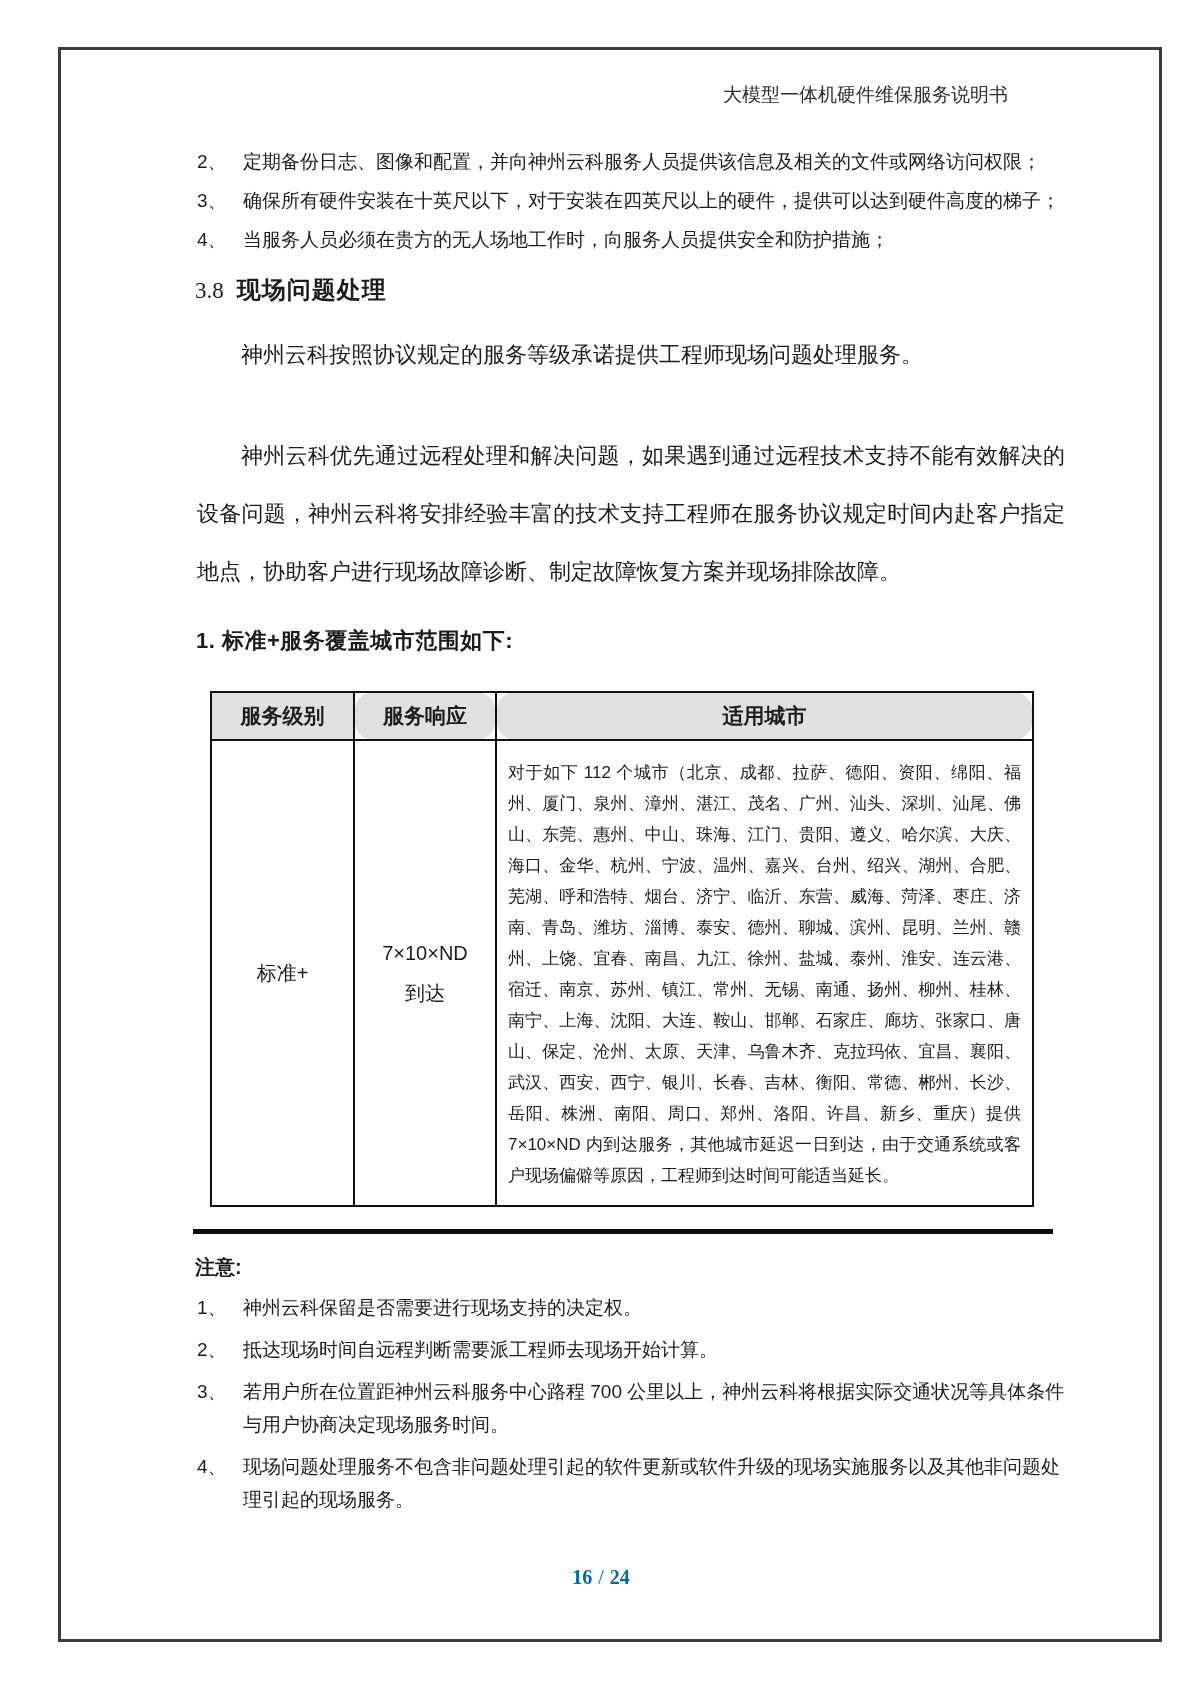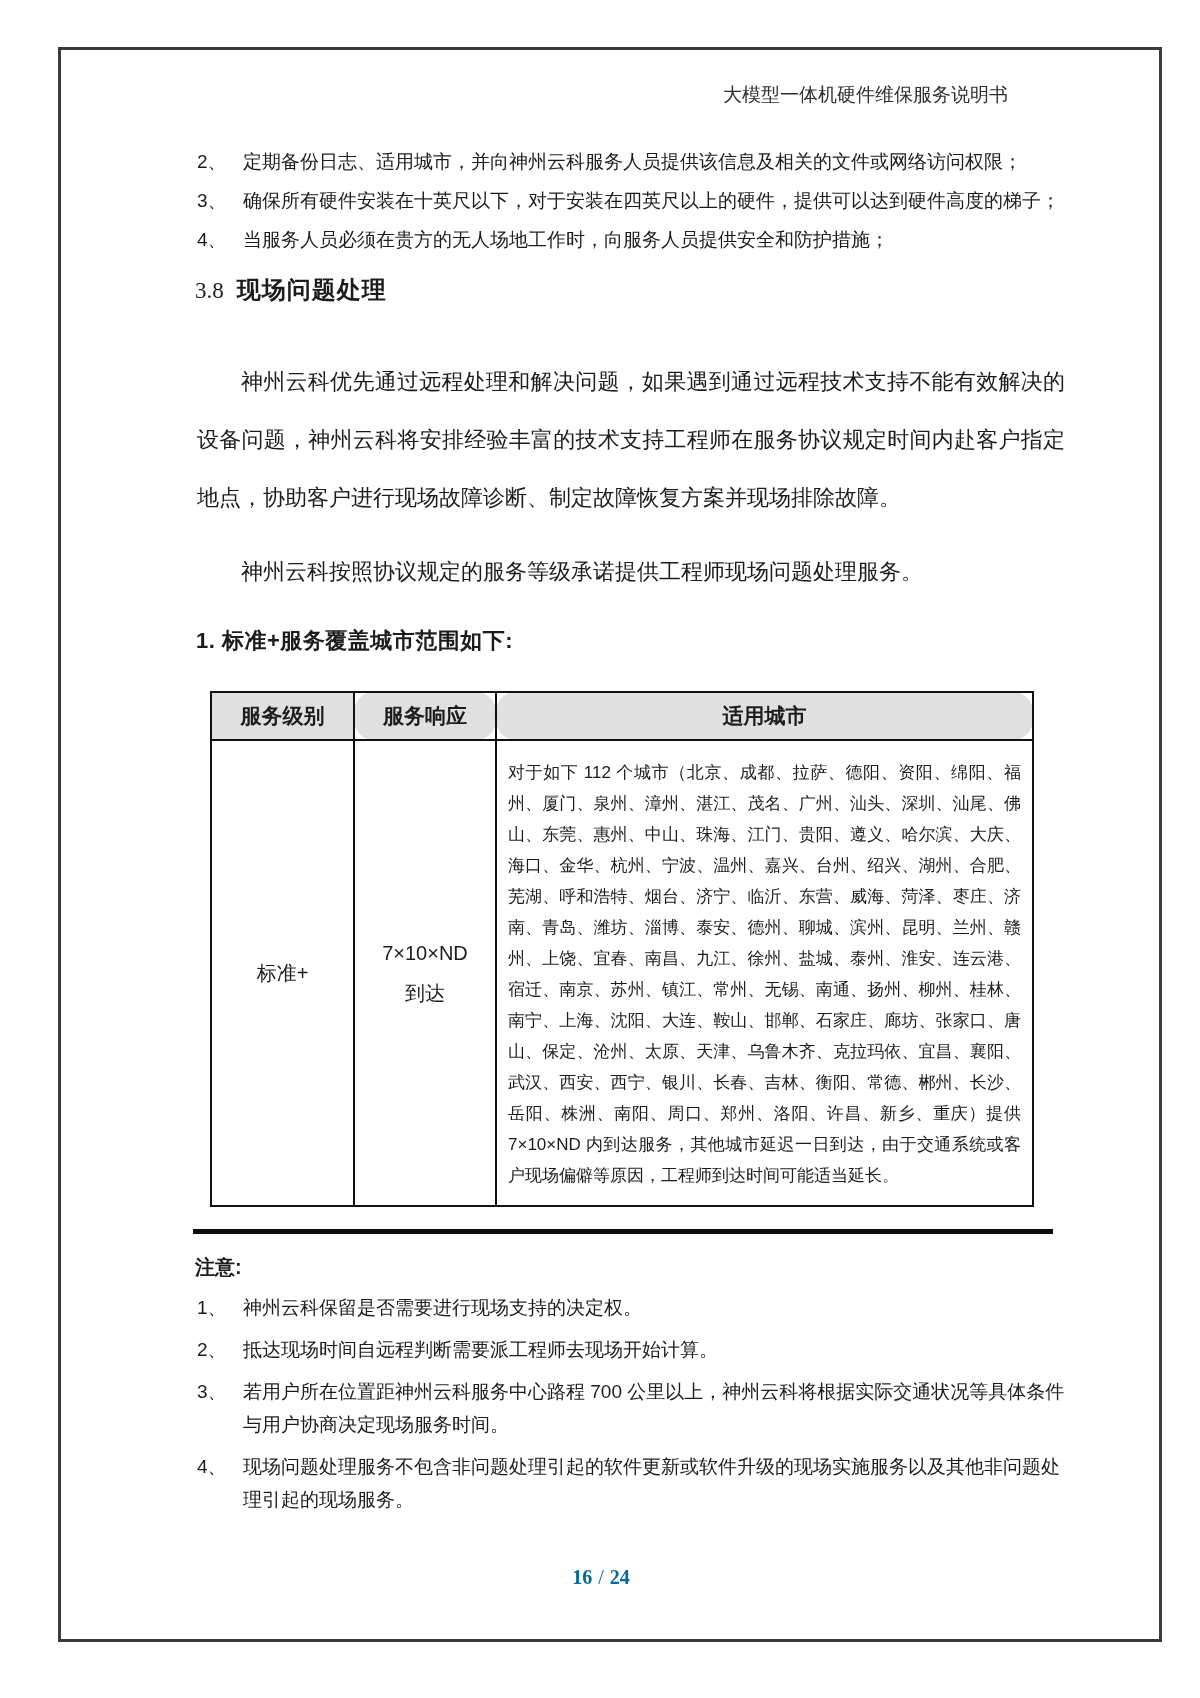--- a/index.html
+++ b/index.html
@@ -80,41 +80,41 @@
 
 <div class="page-frame" style="border-color: rgb(59, 59, 59);">
   <div class="content">
 
     <div class="doc-header">大模型一体机硬件维保服务说明书</div>
 
     <div class="top-list">
 
         <div class="num-item">
           <span class="marker">2、</span>
-          <span class="itext">定期备份日志、适用城市，并向神州云科服务人员提供该信息及相关的文件或网络访问权限；</span>
+          <span class="itext">定期备份日志、图像和配置，并向神州云科服务人员提供该信息及相关的文件或网络访问权限；</span>
         </div>
 
         <div class="num-item">
           <span class="marker">3、</span>
           <span class="itext">确保所有硬件安装在十英尺以下，对于安装在四英尺以上的硬件，提供可以达到硬件高度的梯子；</span>
         </div>
 
         <div class="num-item">
           <span class="marker">4、</span>
           <span class="itext">当服务人员必须在贵方的无人场地工作时，向服务人员提供安全和防护措施；</span>
         </div>
       </div>
 
     <div class="section-heading">
       <span class="section-number">3.8</span><span class="section-title">现场问题处理</span>
     </div>
 
+    <div class="para para2">神州云科按照协议规定的服务等级承诺提供工程师现场问题处理服务。</div>
+
     <div class="para para1">神州云科优先通过远程处理和解决问题，如果遇到通过远程技术支持不能有效解决的设备问题，神州云科将安排经验丰富的技术支持工程师在服务协议规定时间内赴客户指定地点，协助客户进行现场故障诊断、制定故障恢复方案并现场排除故障。</div>
-
-    <div class="para para2">神州云科按照协议规定的服务等级承诺提供工程师现场问题处理服务。</div>
 
     <div class="coverage-heading">1. 标准+服务覆盖城市范围如下:</div>
 
     <table class="service-table">
       <thead>
         <tr>
           <th class="col-level" style="background: rgb(224, 224, 224);">服务级别</th>
           <th class="col-response" style="background: rgb(224, 224, 224);">服务响应</th>
           <th class="col-cities" style="background: rgb(224, 224, 224); border-radius: 20px;">适用城市</th>
         </tr>

